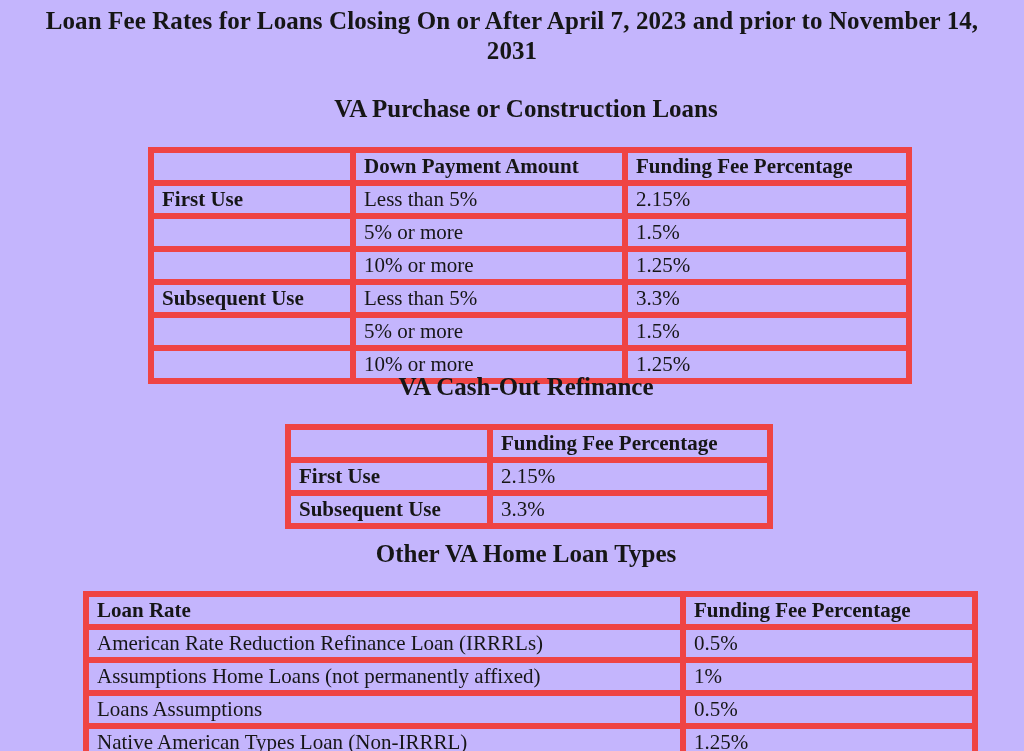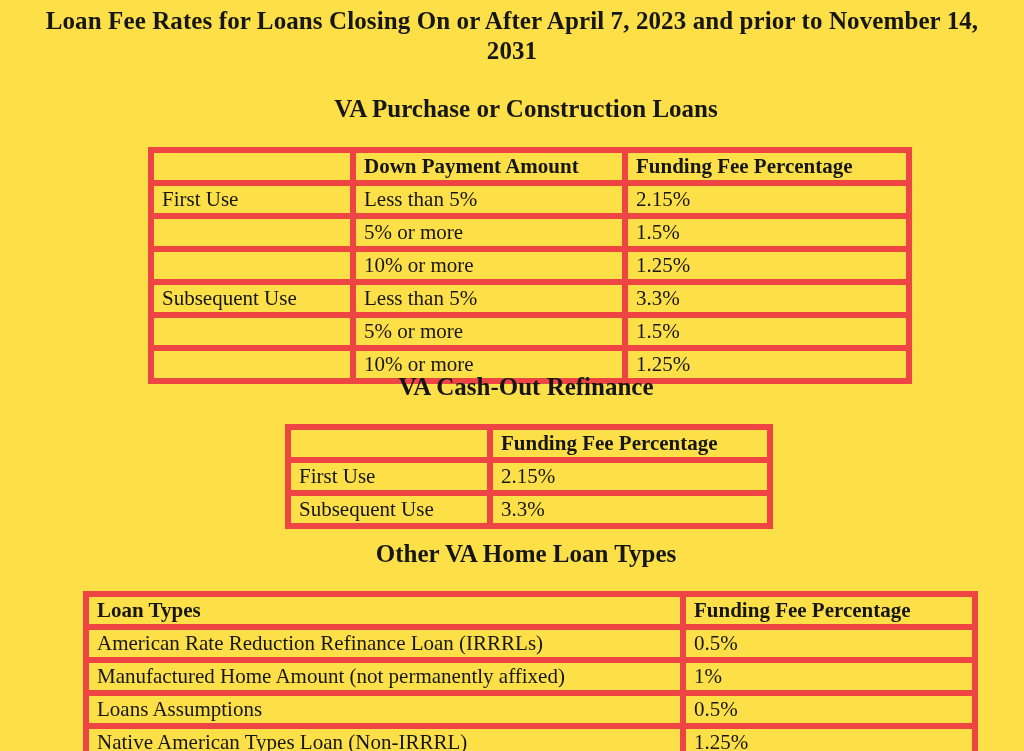--- a/index.html
+++ b/index.html
@@ -4,21 +4,21 @@
 <style>
   html, body {
     margin: 0;
     padding: 0;
     background: #ffffff;
   }
   #page {
     position: relative;
     width: 1024px;
     height: 751px;
-    background: #fde047;
+    background: #c4b5fd;
     color: #161616;
     font-family: "Liberation Serif", "DejaVu Serif", serif;
     overflow: hidden;
   }
   .page-title {
     position: absolute;
     top: 6px;
     left: 40px;
     width: 944px;
     text-align: center;
@@ -52,21 +52,21 @@
     padding: 0 4px 1px 8px;
     font-size: 21px;
     line-height: 25px;
     vertical-align: middle;
     text-align: left;
     white-space: nowrap;
     overflow: hidden;
     font-weight: normal;
   }
   .doc-table th { font-weight: bold; }
-  .doc-table td.bold { font-weight: normal; }
+  .doc-table td.bold { font-weight: bold; }
 
   #table-purchase { left: 148px; top: 147px; width: 758px; }
   #table-purchase col.c0 { width: 202px; }
   #table-purchase col.c1 { width: 272px; }
   #table-purchase col.c2 { width: 284px; }
 
   #table-cashout { left: 285px; top: 424px; width: 482px; }
   #table-cashout col.c0 { width: 202px; }
   #table-cashout col.c1 { width: 280px; }
 
@@ -153,29 +153,29 @@
 
   <div class="section-heading" id="heading-other">Other VA Home Loan Types</div>
 
   <table class="doc-table" id="table-other">
     <colgroup>
         <col class="c0">
         <col class="c1">
       </colgroup>
     <tbody>
         <tr>
-      <th>Loan Types</th>
+      <th>Loan Rate</th>
       <th>Funding Fee Percentage</th>
     </tr>
     <tr>
       <td>American Rate Reduction Refinance Loan (IRRRLs)</td>
       <td>0.5%</td>
     </tr>
     <tr>
-      <td>Manufactured Home Amount (not permanently affixed)</td>
+      <td>Assumptions Home Loans (not permanently affixed)</td>
       <td>1%</td>
     </tr>
     <tr>
       <td>Loans Assumptions</td>
       <td>0.5%</td>
     </tr>
     <tr>
       <td>Native American Types Loan (Non-IRRRL)</td>
       <td>1.25%</td>
     </tr>

